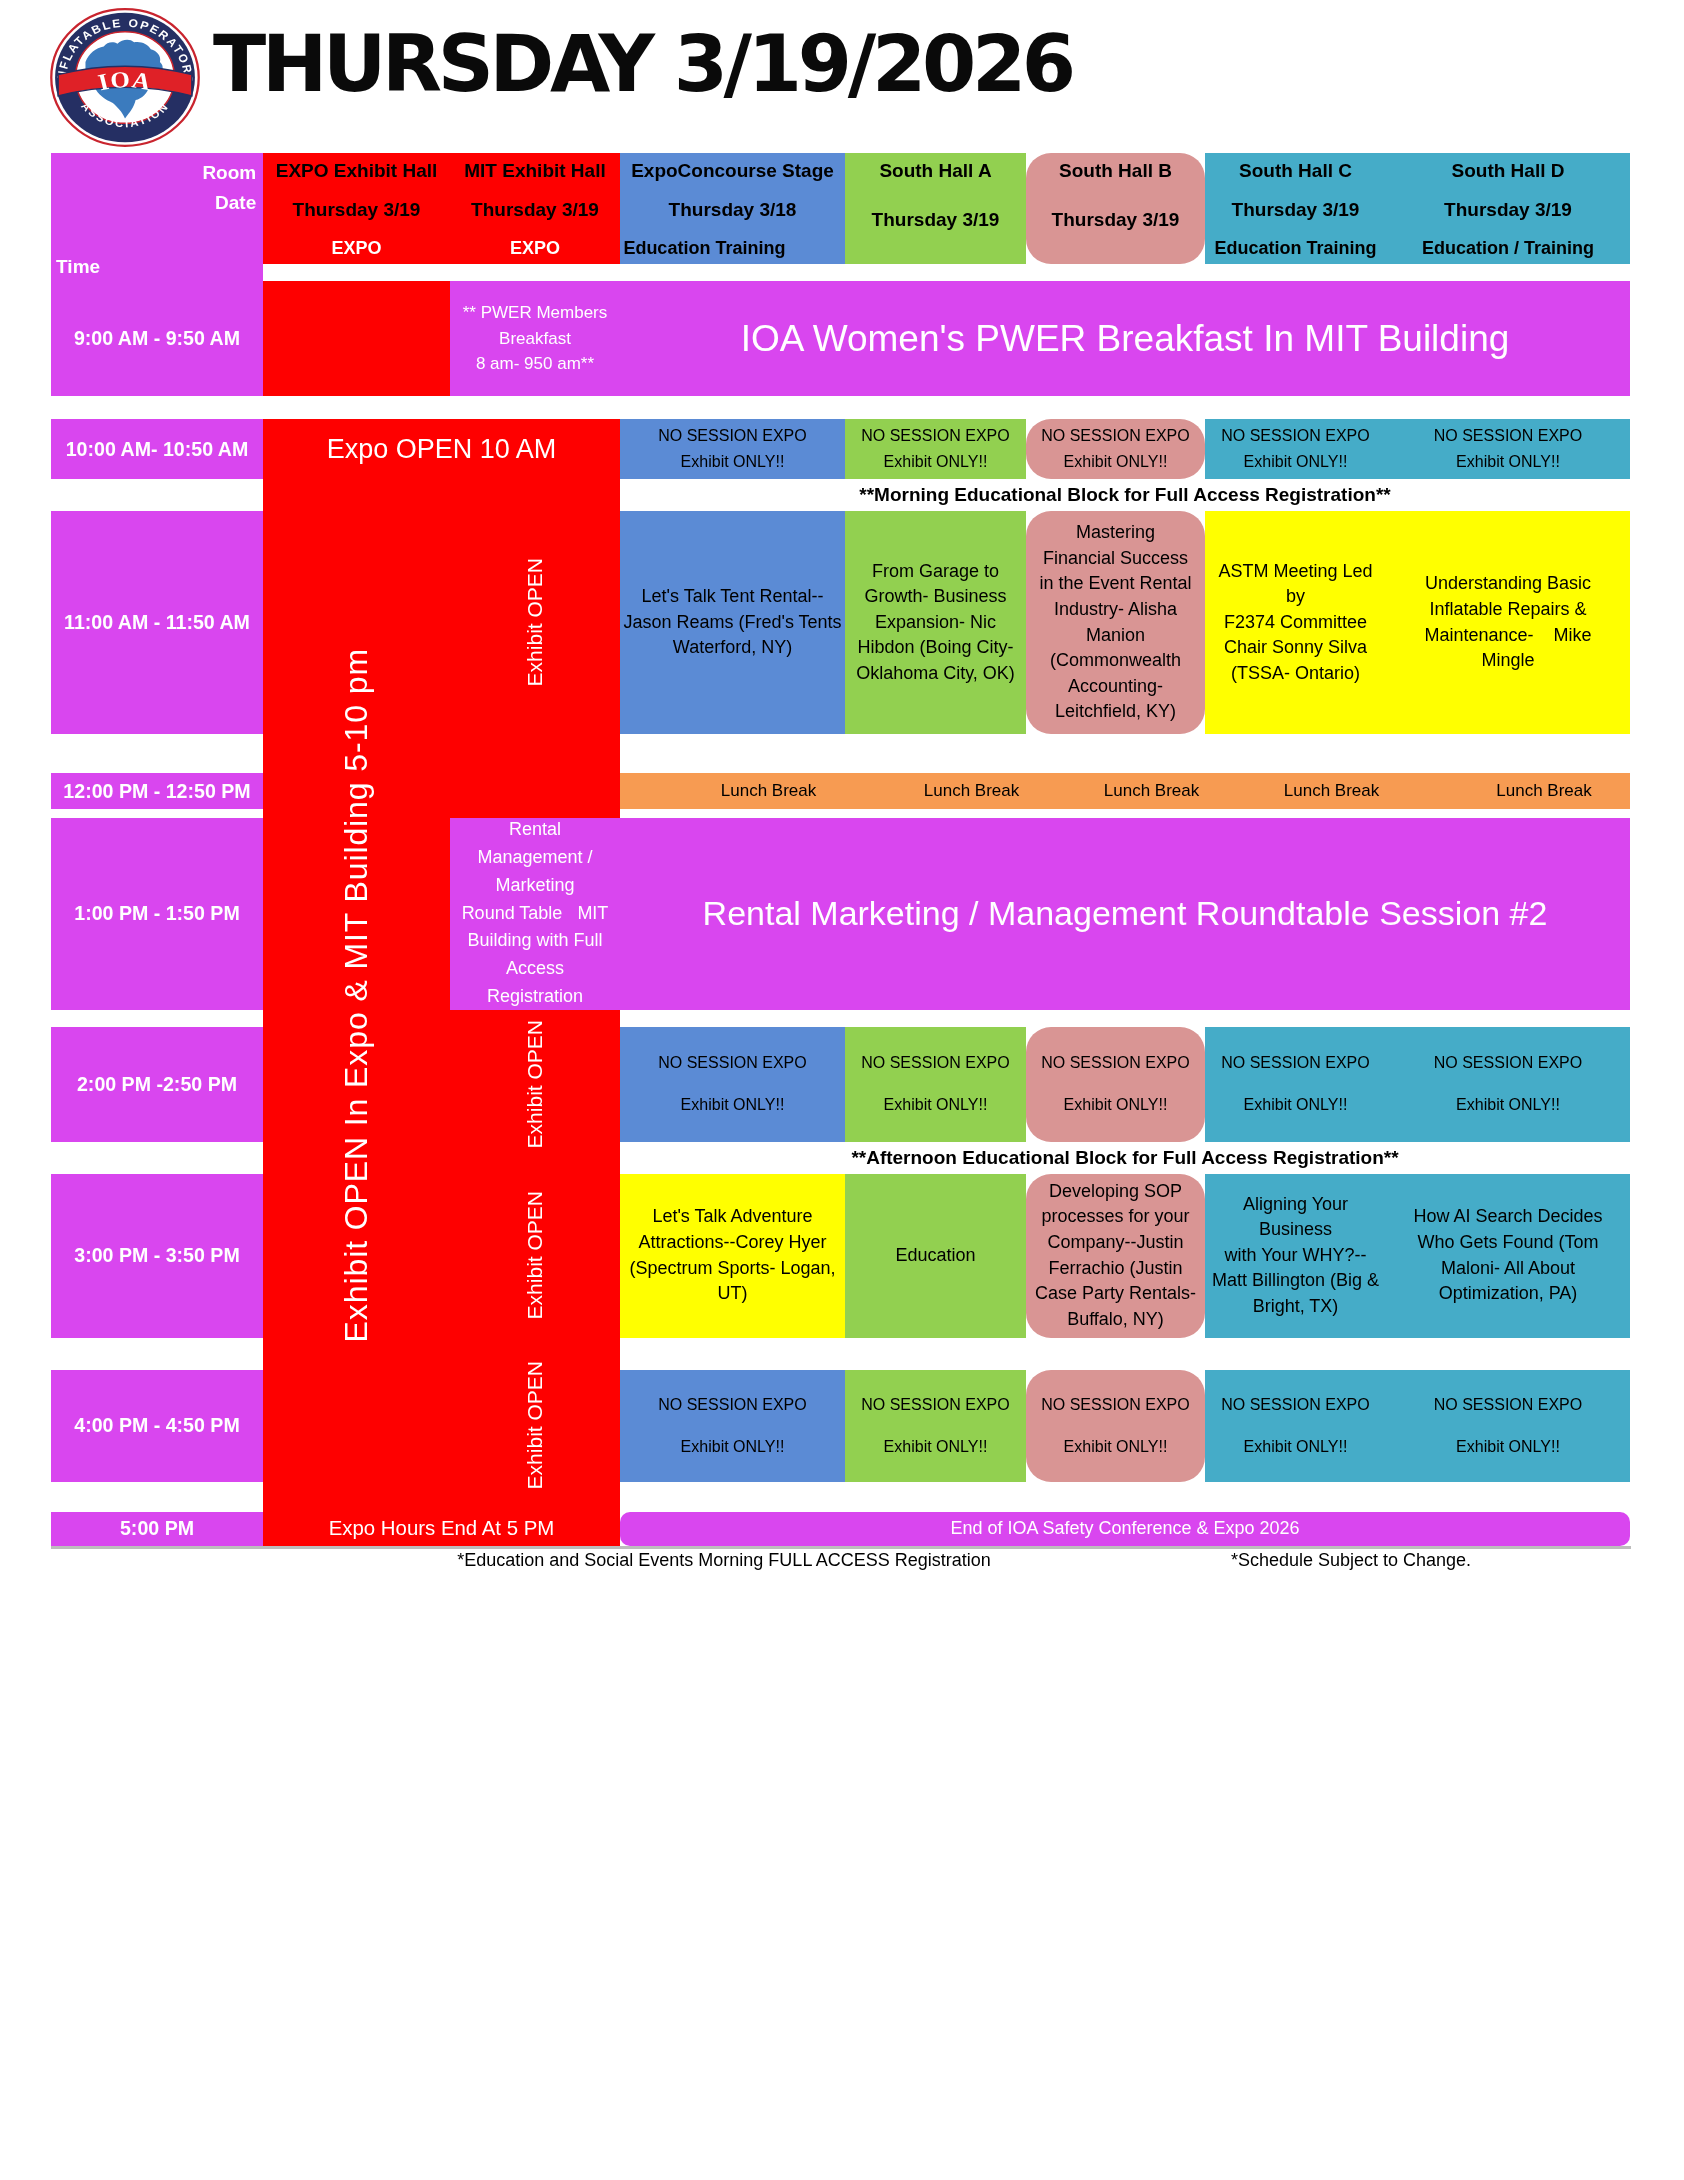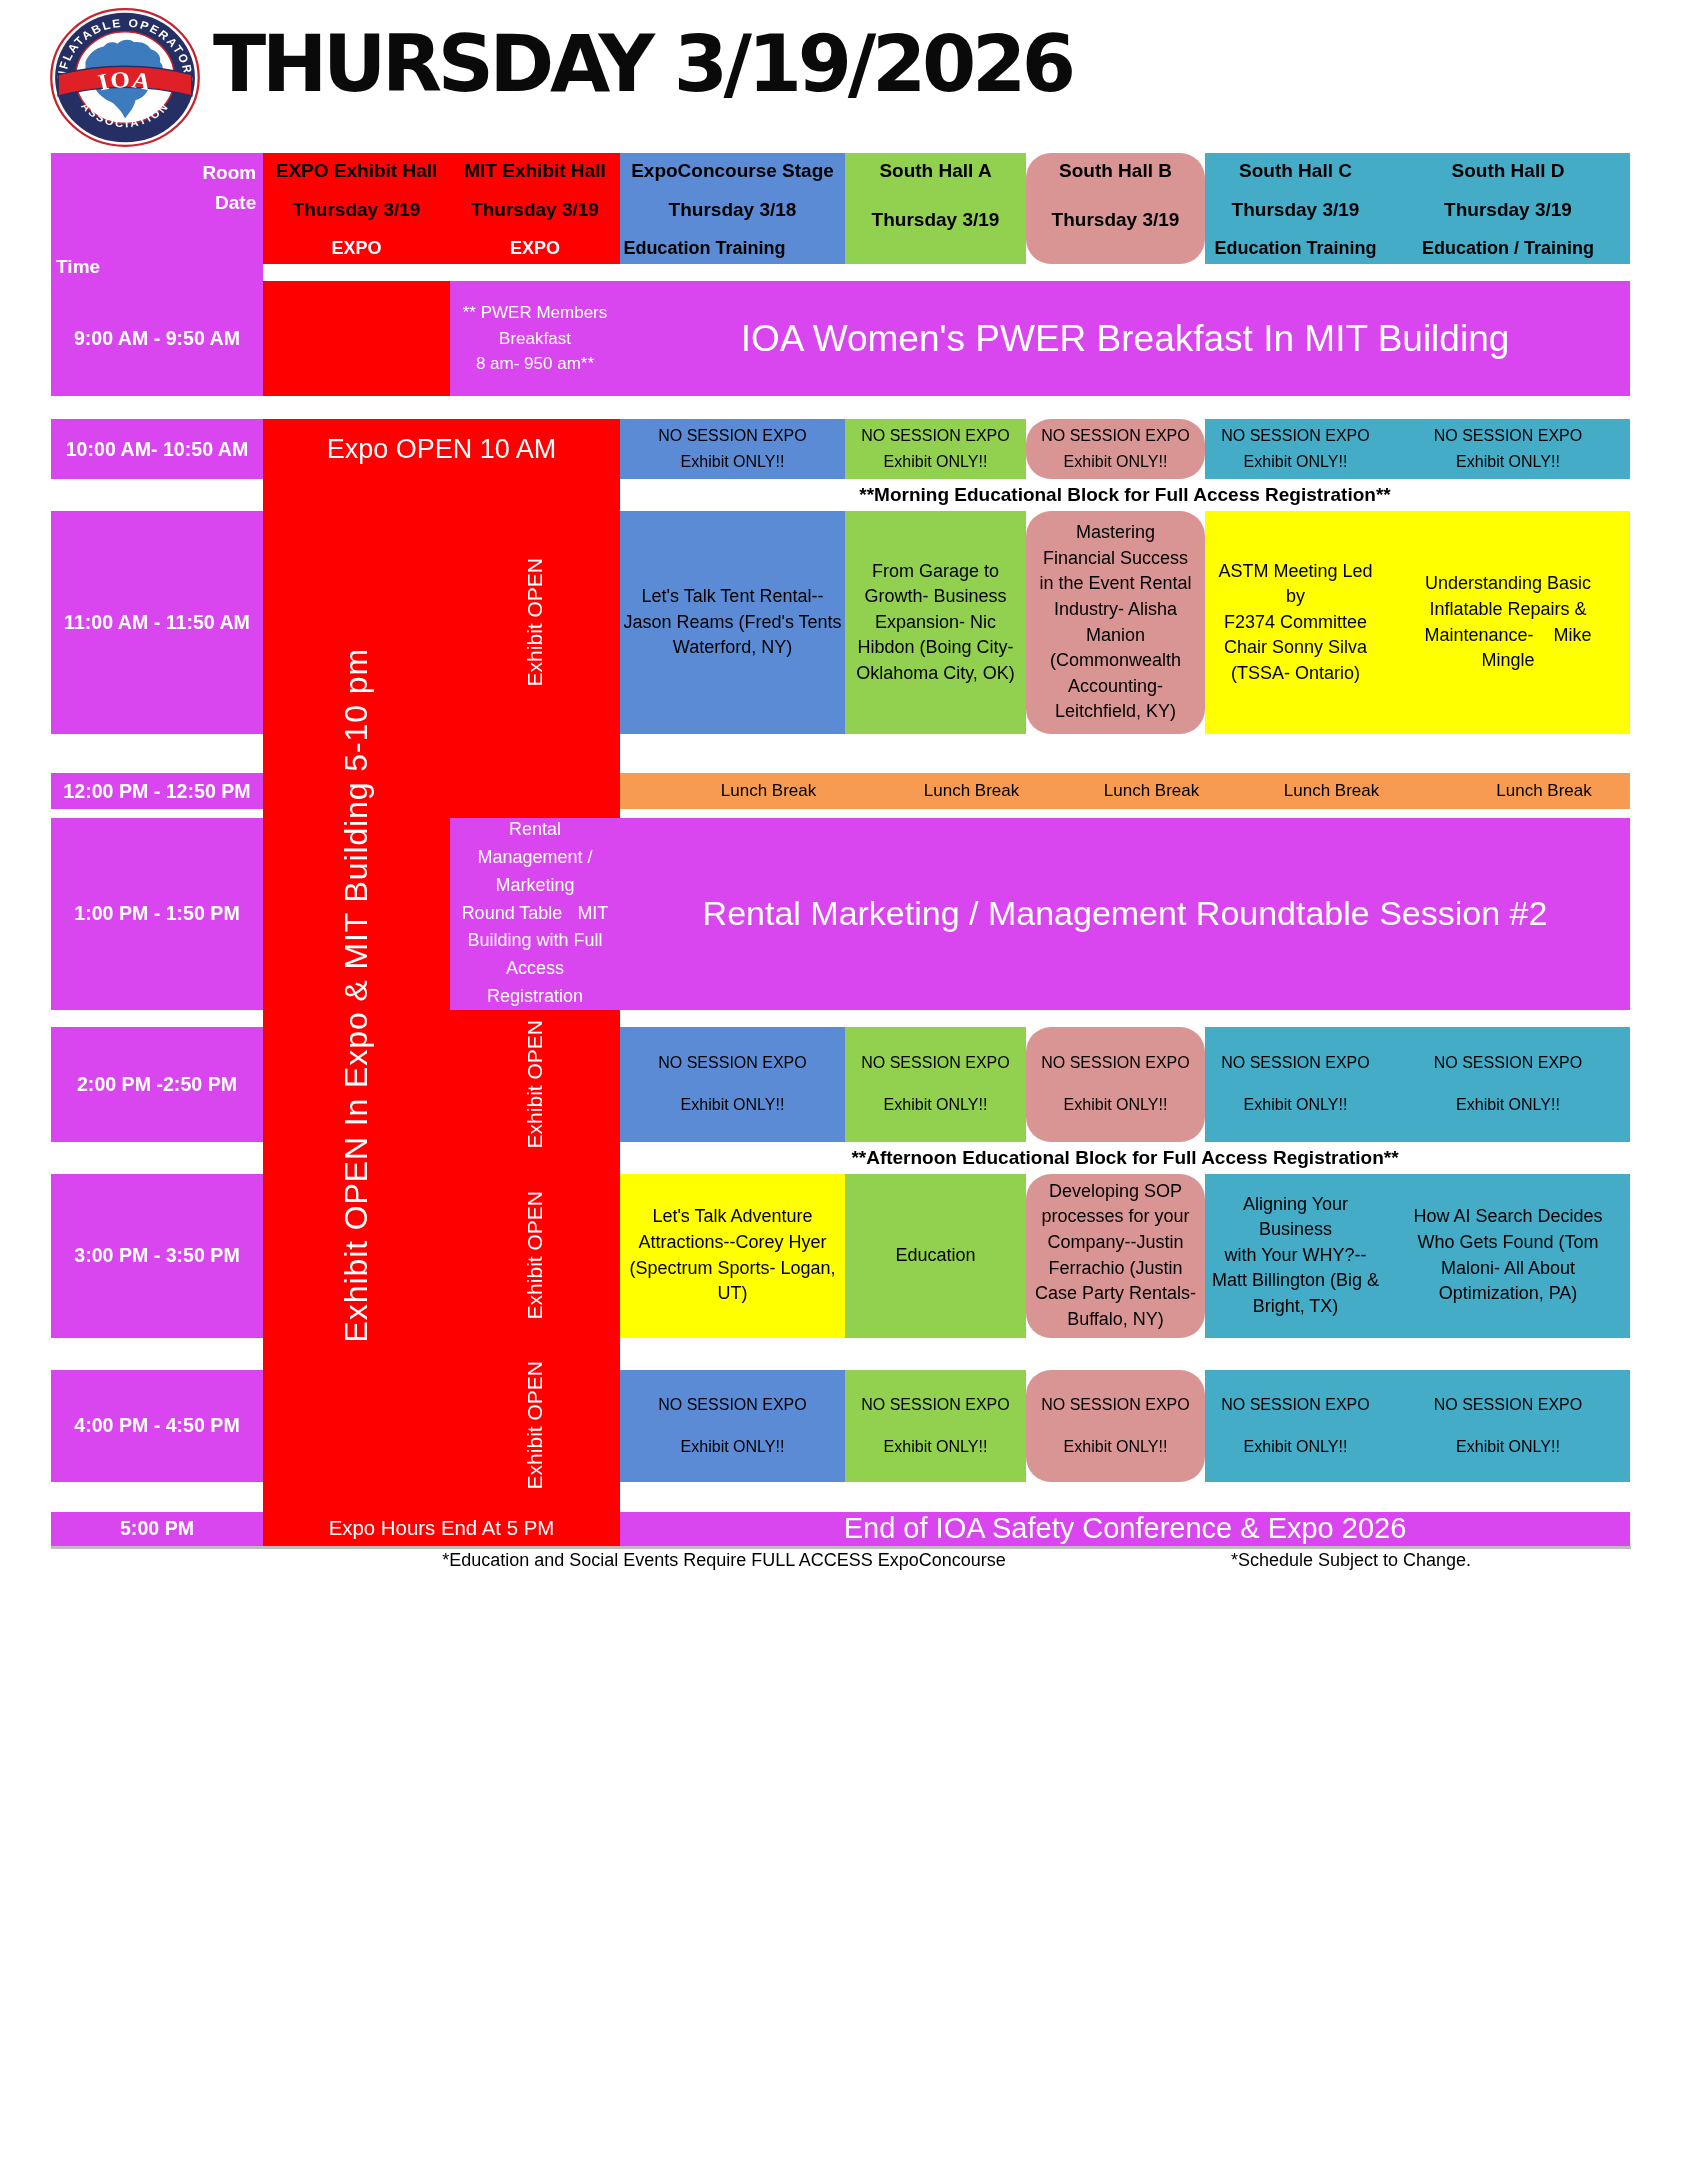--- a/index.html
+++ b/index.html
@@ -29,21 +29,21 @@
   .hdr .sub.white{color:#ffffff;}
   .hdr .sub.left{text-align:left;padding-left:1.7px;}
   .corner{position:relative;font-size:19px;font-weight:bold;}
   .corner .rd{position:absolute;top:5.1px;right:6.8px;text-align:right;line-height:1.55;}
   .corner .tm{position:absolute;bottom:3.4px;left:5.1px;}
   .sess{font-size:18px;line-height:1.42;padding:3.4px;}
   .ns{font-size:16px;line-height:1.65;}
   .ns.tall{line-height:2.6;}
   .banner1{font-size:37px;font-weight:normal;}
   .banner2{font-size:34px;font-weight:normal;}
-  .banner3{font-size:29px;font-weight:normal;}
+  .banner3{font-size:18px;font-weight:normal;border-radius:10px;}
   .note{font-size:17px;line-height:1.5;font-weight:normal;}
   .rentalnote{font-size:18px;line-height:1.55;font-weight:normal;z-index:2;}
   .overlay{z-index:2;background:transparent;}
   .expoopen{font-size:27px;color:#fff;}
   .expohours{font-size:20.4px;color:#fff;}
   .strip{z-index:1;}
   .vert{writing-mode:vertical-rl;transform:rotate(180deg);color:#fff;white-space:nowrap;}
   .vlong{font-size:32px;letter-spacing:0.9px;}
   .vopen{font-size:21px;}
   .blocknote{font-size:19px;font-weight:bold;background:#fff;}
@@ -264,17 +264,17 @@
 Exhibit ONLY!!</div>
 
     <div class="black c t" style="grid-area:19/1/20/2">5:00 PM</div>
     <div class="c overlay expohours" style="grid-area:19/2/20/4">Expo Hours End At 5 PM</div>
     <div class="black c banner3" style="grid-area:19/4/20/9">End of IOA Safety Conference &amp; Expo 2026</div>
 
   </div>
 
   <div class="grayline"></div>
 
-  <div class="foot l">*Education and Social Events Require FULL ACCESS ExpoConcourse</div>
+  <div class="foot l">*Education and Social Events Morning FULL ACCESS Registration</div>
   <div class="foot r">*Schedule Subject to Change.</div>
 
 </div>
 
 
 </body></html>

